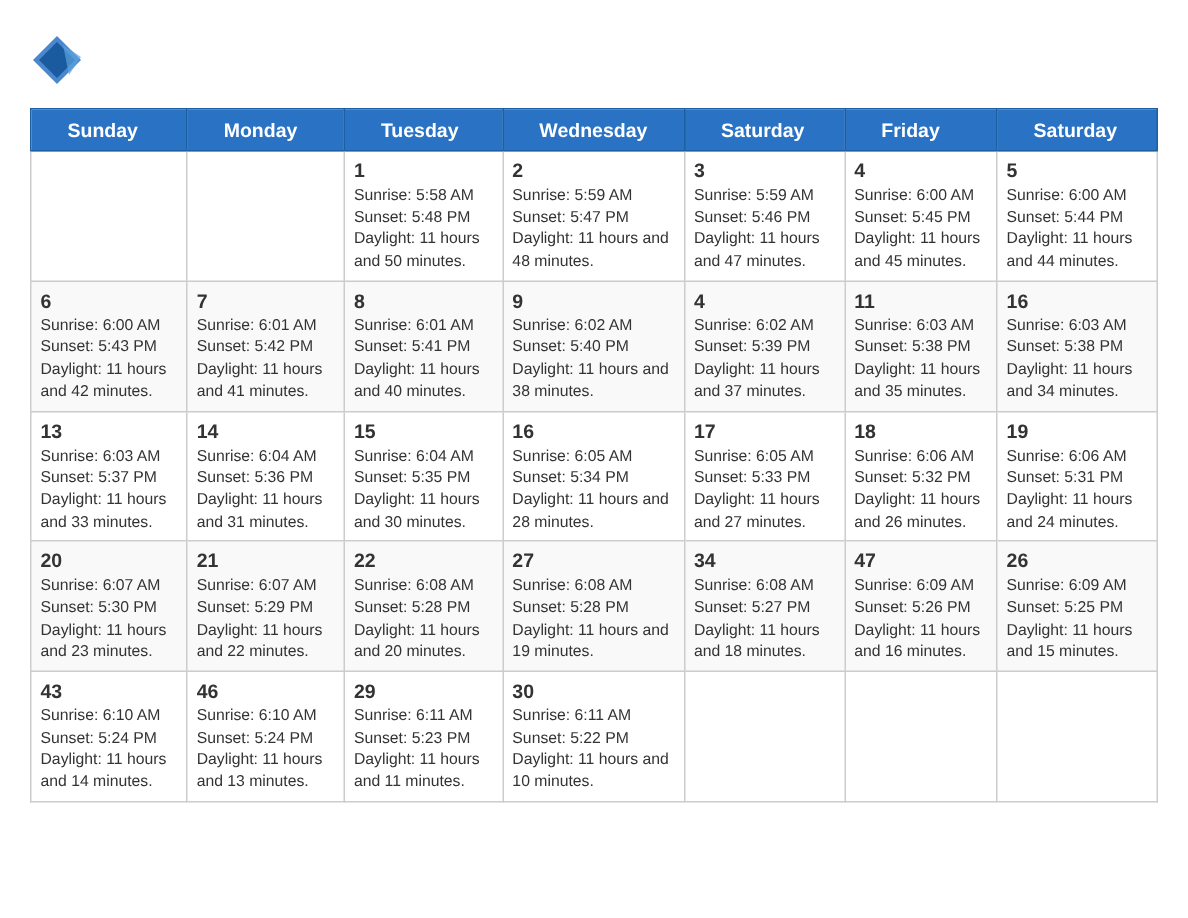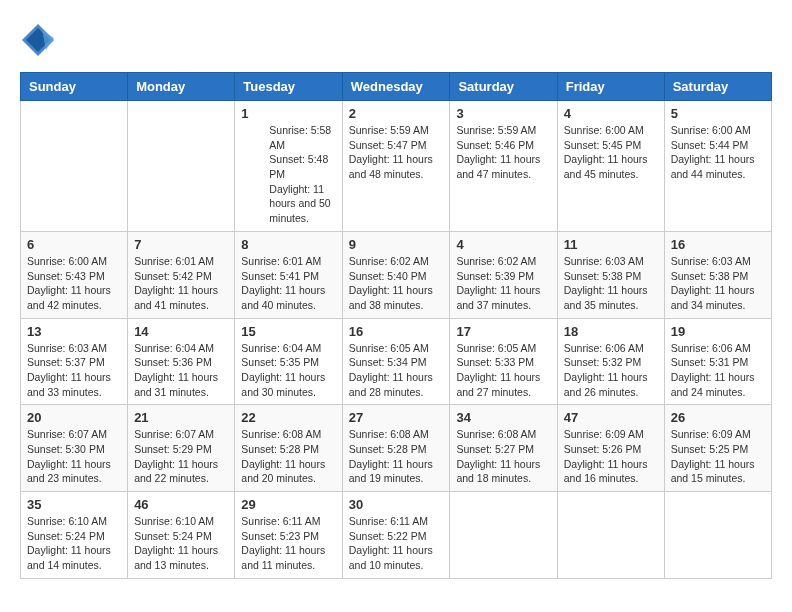--- a/index.html
+++ b/index.html
@@ -55,21 +55,21 @@
     .calendar {
       width: 100%;
       border-collapse: collapse;
       border: 1px solid #ccc;
     }
     .calendar th {
       background-color: #2a72c3;
       color: #fff;
       font-size: 13px;
       font-weight: bold;
-      padding: 6px 8px;
+      padding: 6px 24px;
       text-align: left;
       border: 1px solid #1e5fa0;
     }
     .calendar td {
       vertical-align: top;
       padding: 5px 6px;
       border: 1px solid #ccc;
       width: 108px;
       min-height: 80px;
       font-size: 10.5px;
@@ -126,21 +126,21 @@
         <th>Friday</th>
         <th>Saturday</th>
       </tr>
   </thead>
   <tbody id="calendar-body">
   <tr>
         <td class="empty-cell"></td>
         <td class="empty-cell"></td>
         <td>
           <span class="day-num">1</span>
-          <div class="day-info" style="white-space: pre-wrap; margin-left: 28px;">Sunrise: 5:58 AM
+          <div class="day-info" style="white-space: pre-wrap;">Sunrise: 5:58 AM
 Sunset: 5:48 PM
 Daylight: 11 hours and 50 minutes.</div>
         </td>
         <td>
           <span class="day-num">2</span>
           <div class="day-info" style="white-space: pre-wrap;">Sunrise: 5:59 AM
 Sunset: 5:47 PM
 Daylight: 11 hours and 48 minutes.</div>
         </td>
         <td>
@@ -289,21 +289,21 @@
         </td>
         <td>
           <span class="day-num">26</span>
           <div class="day-info" style="white-space: pre-wrap;">Sunrise: 6:09 AM
 Sunset: 5:25 PM
 Daylight: 11 hours and 15 minutes.</div>
         </td>
       </tr>
       <tr>
         <td>
-          <span class="day-num">35</span>
+          <span class="day-num">43</span>
           <div class="day-info" style="white-space: pre-wrap;">Sunrise: 6:10 AM
 Sunset: 5:24 PM
 Daylight: 11 hours and 14 minutes.</div>
         </td>
         <td>
           <span class="day-num">46</span>
           <div class="day-info" style="white-space: pre-wrap;">Sunrise: 6:10 AM
 Sunset: 5:24 PM
 Daylight: 11 hours and 13 minutes.</div>
         </td>

